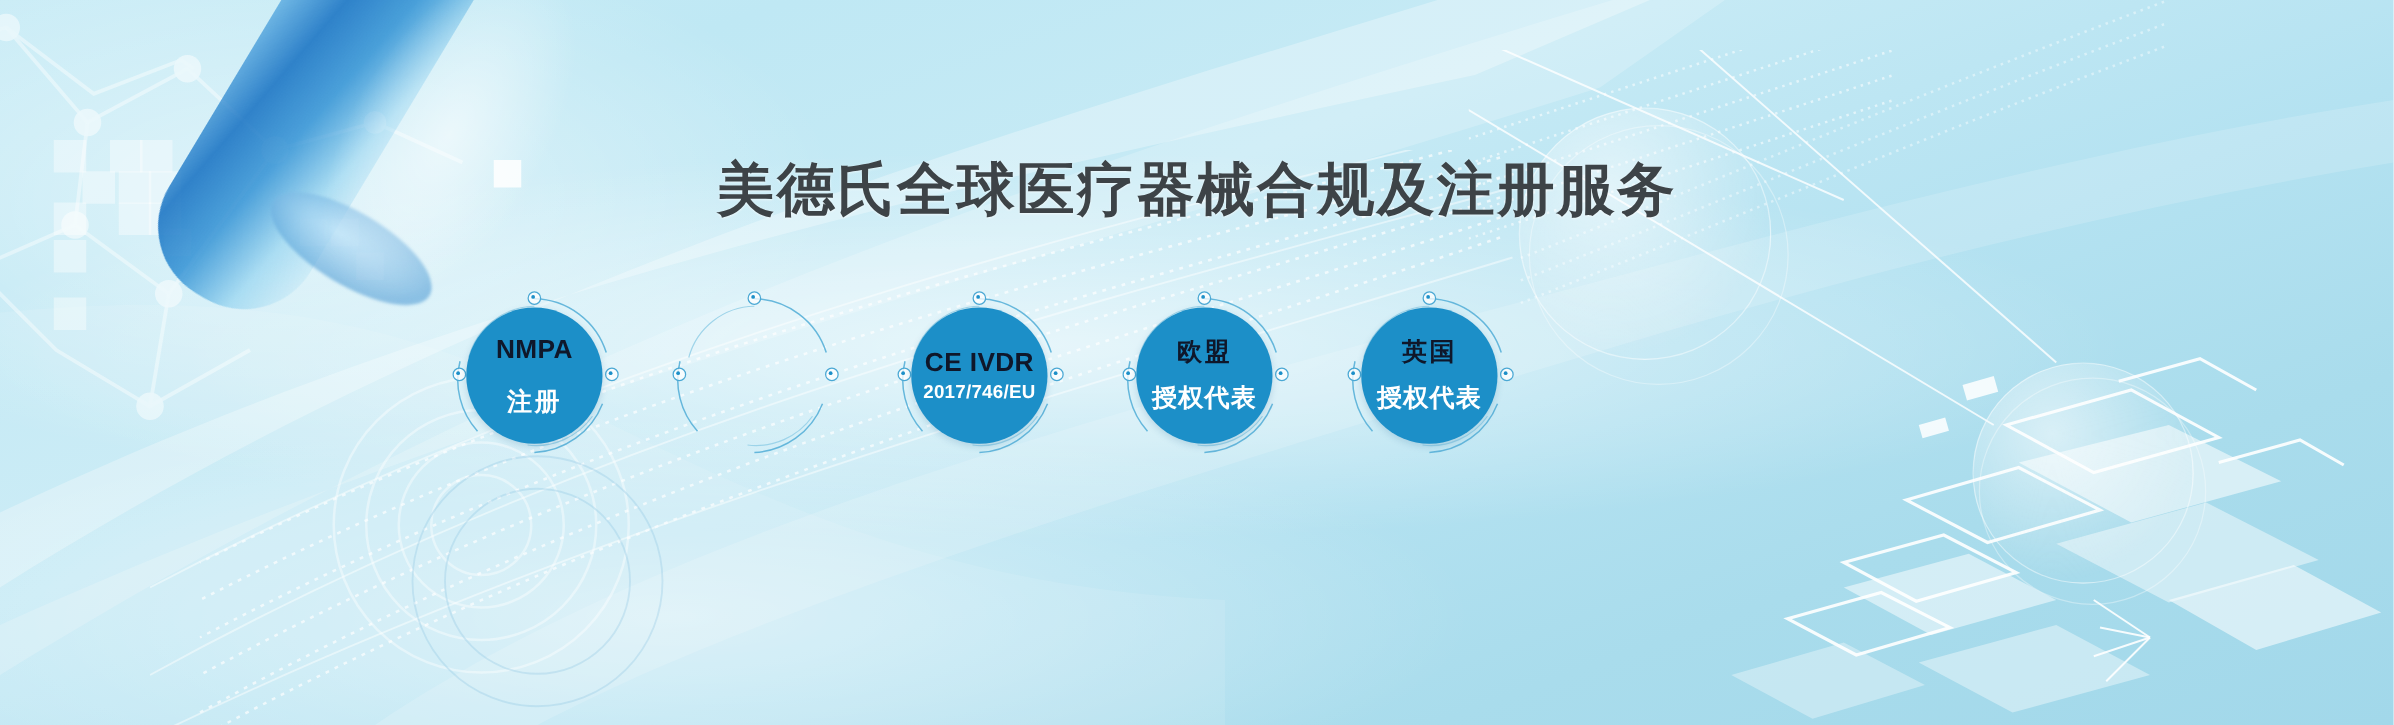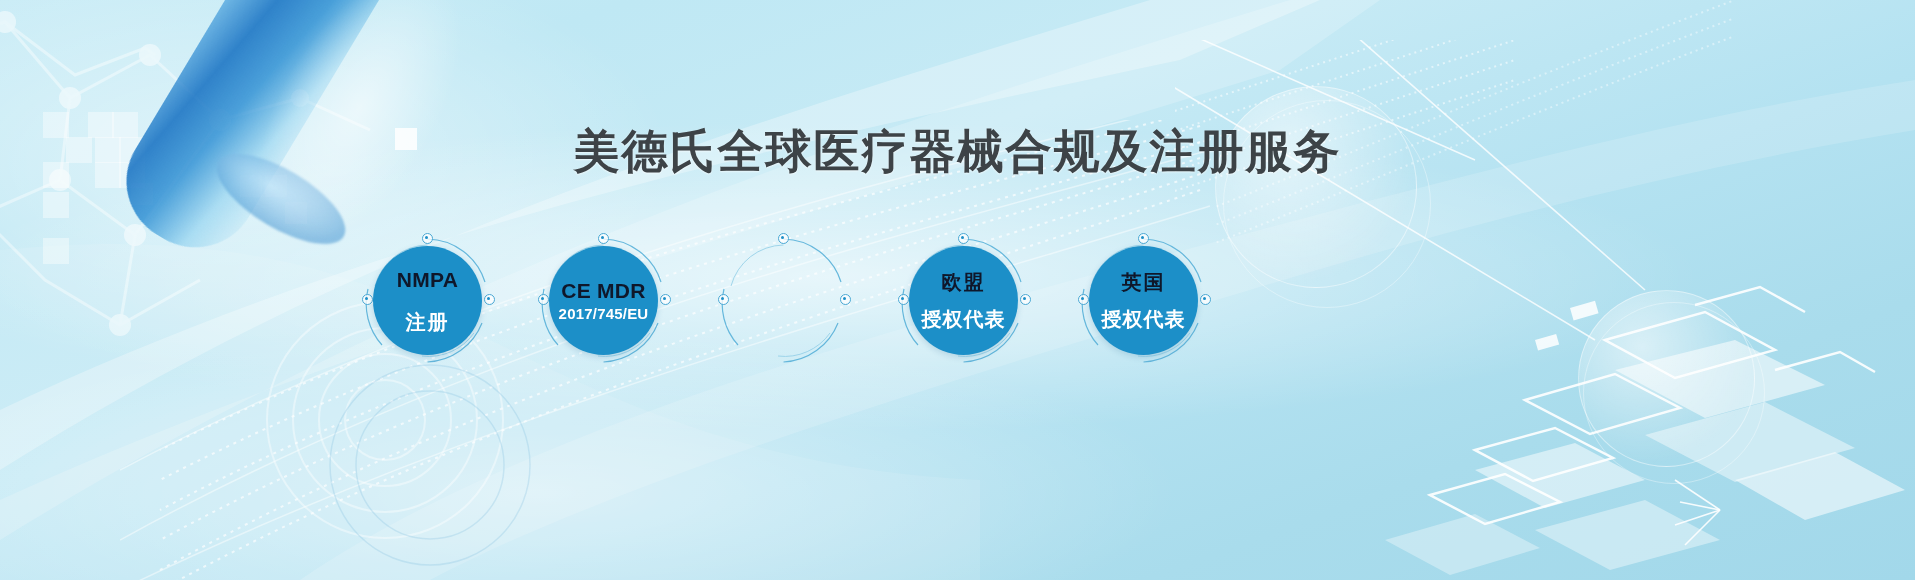--- a/index.html
+++ b/index.html
@@ -365,41 +365,41 @@
           <path d="M18 108 A61.5 61.5 0 0 1 4 52"></path>
         </g>
         <g fill="none" stroke="#8fcde6" stroke-width="1" opacity=".8">
           <path d="M63.5 8 A55.5 55.5 0 0 0 11 49"></path>
           <path d="M110 96 A55.5 55.5 0 0 1 58 119"></path>
         </g>
       </svg>
       <span class="dotnode" style="left:58px;  top:-4px;"></span>
       <span class="dotnode" style="left:120px; top:57px;"></span>
       <span class="dotnode" style="left:-2px;  top:57px;"></span>
-      <div class="disc">
-        <span class="l1">CE MDR</span>
-        <span class="l2">2017/745/EU</span>
-      </div>
     </div>
 
     <div class="badge" style="left:356px;">
       <svg class="ring" viewBox="0 0 127 127">
         <g fill="none" stroke="#5fb4da" stroke-width="1.2" opacity=".95">
           <path d="M63.5 2 A61.5 61.5 0 0 1 121 45"></path>
           <path d="M118 86 A61.5 61.5 0 0 1 63.5 125"></path>
           <path d="M18 108 A61.5 61.5 0 0 1 4 52"></path>
         </g>
         <g fill="none" stroke="#8fcde6" stroke-width="1" opacity=".8">
           <path d="M63.5 8 A55.5 55.5 0 0 0 11 49"></path>
           <path d="M110 96 A55.5 55.5 0 0 1 58 119"></path>
         </g>
       </svg>
       <span class="dotnode" style="left:58px;  top:-4px;"></span>
       <span class="dotnode" style="left:120px; top:57px;"></span>
       <span class="dotnode" style="left:-2px;  top:57px;"></span>
+      <div class="disc">
+        <span class="l1">CE IVDR</span>
+        <span class="l2">2017/746/EU</span>
+      </div>
     </div>
 
     <div class="badge cn" style="left:536px;">
       <svg class="ring" viewBox="0 0 127 127">
         <g fill="none" stroke="#5fb4da" stroke-width="1.2" opacity=".95">
           <path d="M63.5 2 A61.5 61.5 0 0 1 121 45"></path>
           <path d="M118 86 A61.5 61.5 0 0 1 63.5 125"></path>
           <path d="M18 108 A61.5 61.5 0 0 1 4 52"></path>
         </g>
         <g fill="none" stroke="#8fcde6" stroke-width="1" opacity=".8">

